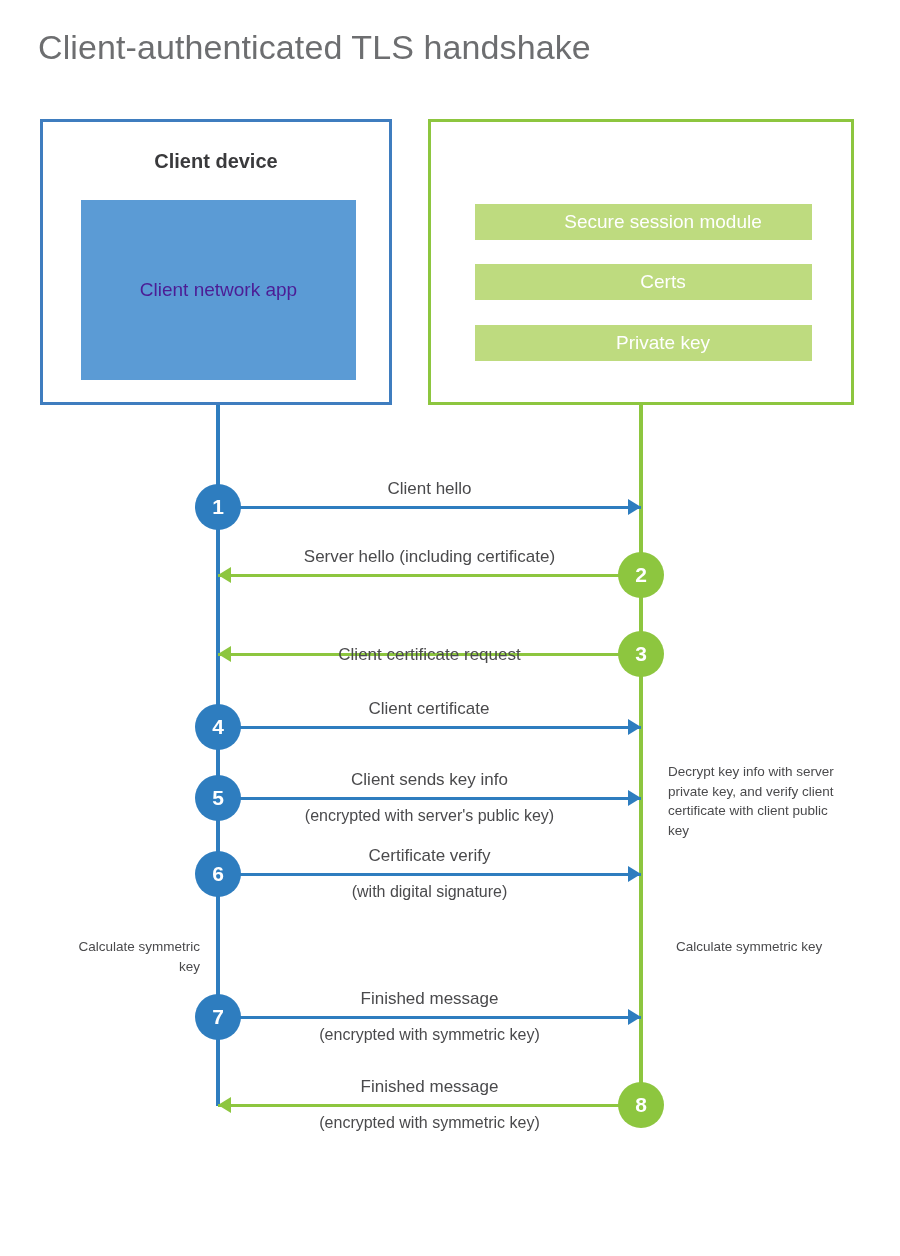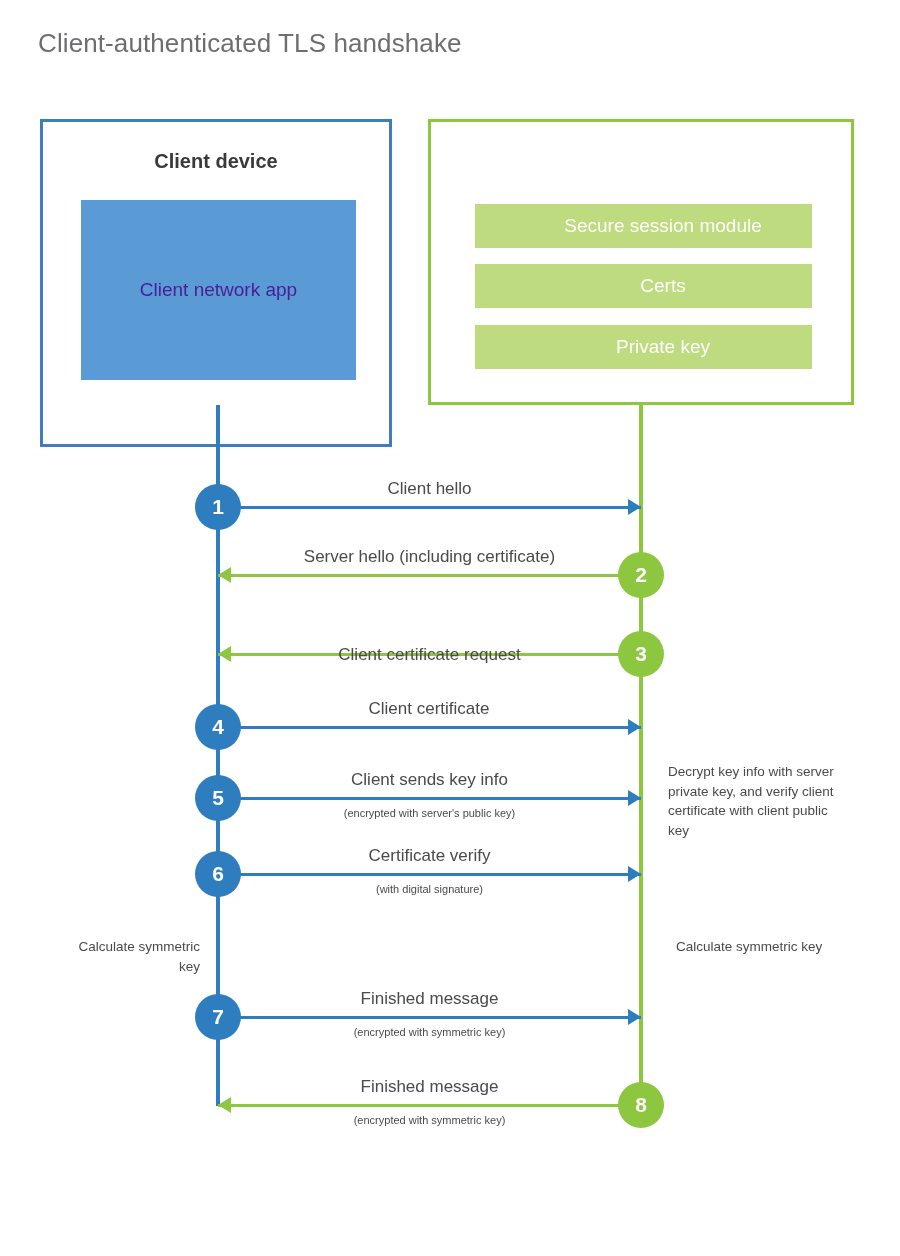--- a/index.html
+++ b/index.html
@@ -17,38 +17,38 @@
     height: 1256px;
     background: #ffffff;
     overflow: hidden;
   }
 
   
   .diagram-title {
     position: absolute;
     left: 38px;
     top: 28px;
-    font-size: 26px;
+    font-size: 34px;
     font-weight: 400;
     color: #6d6e70;
     letter-spacing: 0.1px;
     white-space: nowrap;
   }
 
   
   .actor-box {
     position: absolute;
     background: #ffffff;
     box-sizing: border-box;
   }
   #client-box {
     left: 40px;
     top: 119px;
     width: 352px;
-    height: 328px;
+    height: 286px;
     border: 3px solid #3f7dbf;
   }
   #server-box {
     left: 428px;
     top: 119px;
     width: 426px;
     height: 286px;
     border: 3px solid #8dc63f;
   }
   .actor-title {
@@ -78,21 +78,21 @@
     text-align: center;
     line-height: 1.3;
     box-sizing: border-box;
   }
 
   
   .server-bar {
     position: absolute;
     left: 44px;
     width: 337px;
-    height: 44px;
+    height: 36px;
     background: #bedb7f;
     color: #ffffff;
     font-size: 19px;
     display: flex;
     align-items: center;
     justify-content: center;
     box-sizing: border-box;
     padding-left: 39px;
   }
   #server-bar-0 { top: 82px; }
@@ -152,21 +152,21 @@
     position: absolute;
     text-align: center;
     font-size: 17px;
     color: #4a4a4c;
     white-space: nowrap;
     transform: translateX(-50%);
   }
   .msg-sub {
     position: absolute;
     text-align: center;
-    font-size: 11px;
+    font-size: 16px;
     color: #4a4a4c;
     white-space: nowrap;
     transform: translateX(-50%);
   }
 
   
   .side-note {
     position: absolute;
     font-size: 13.5px;
     line-height: 1.45;

